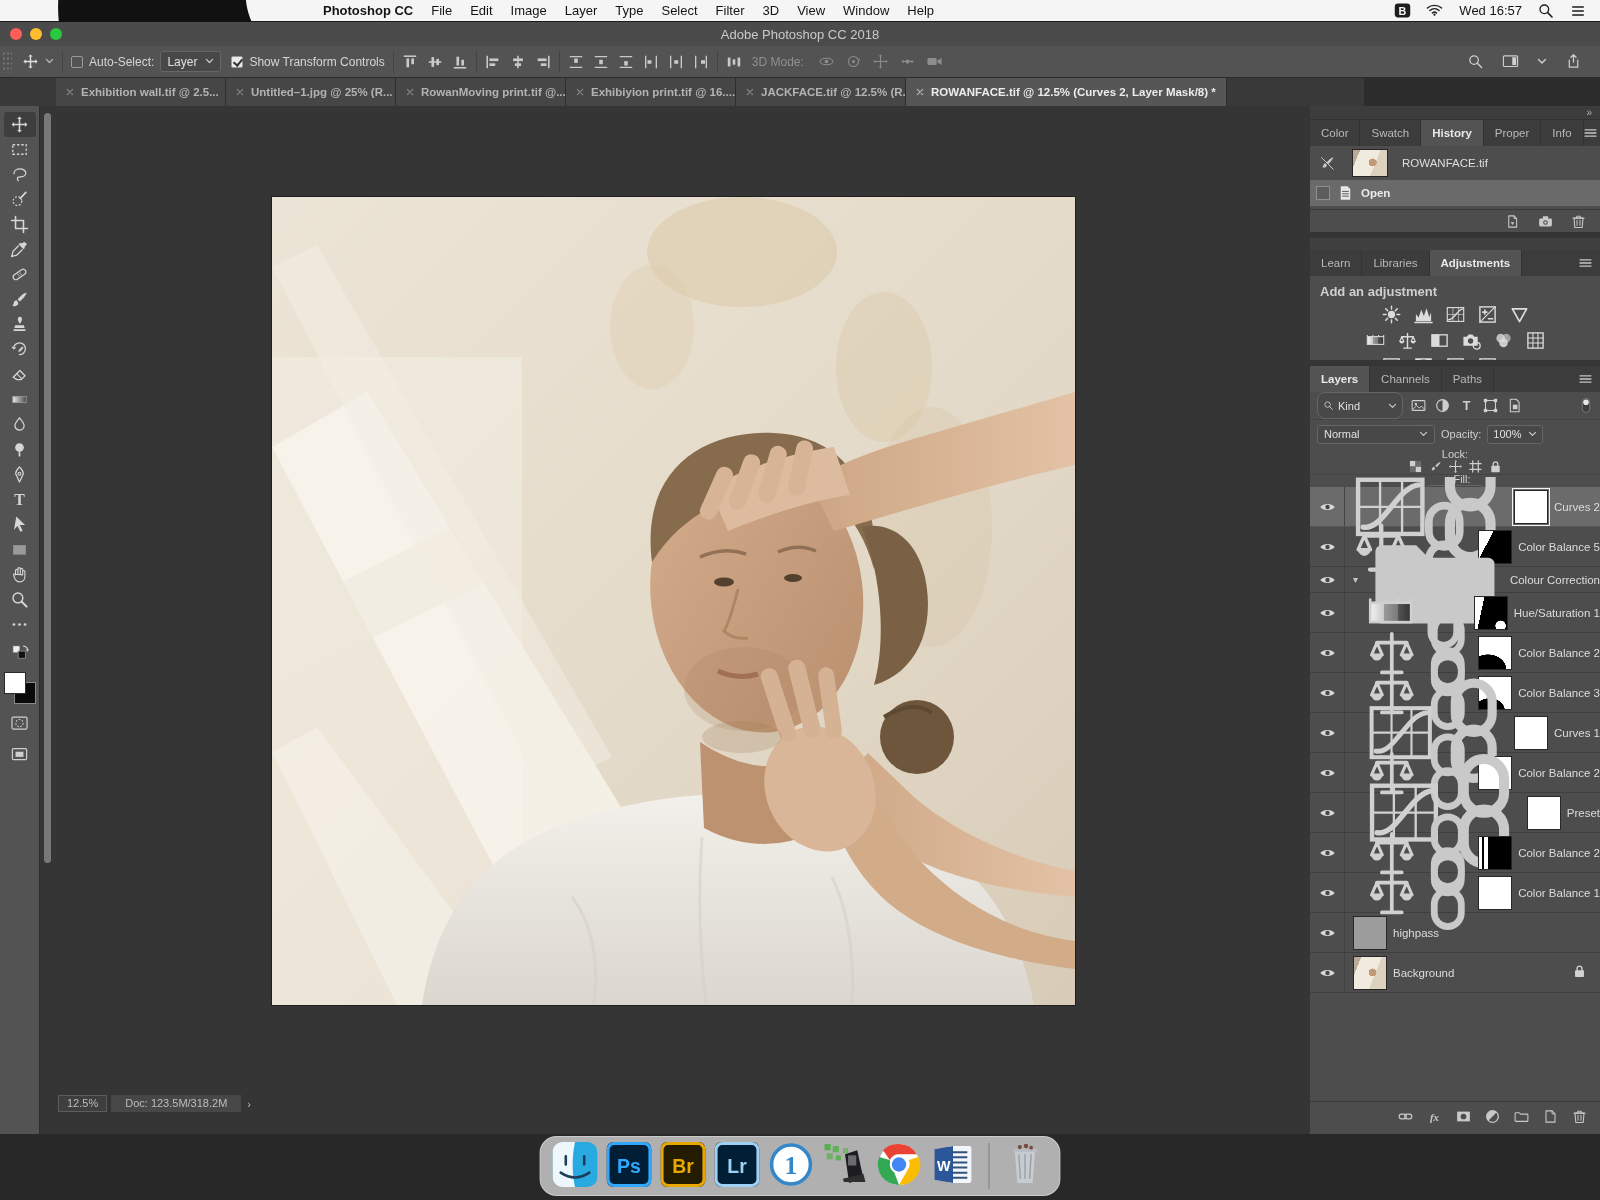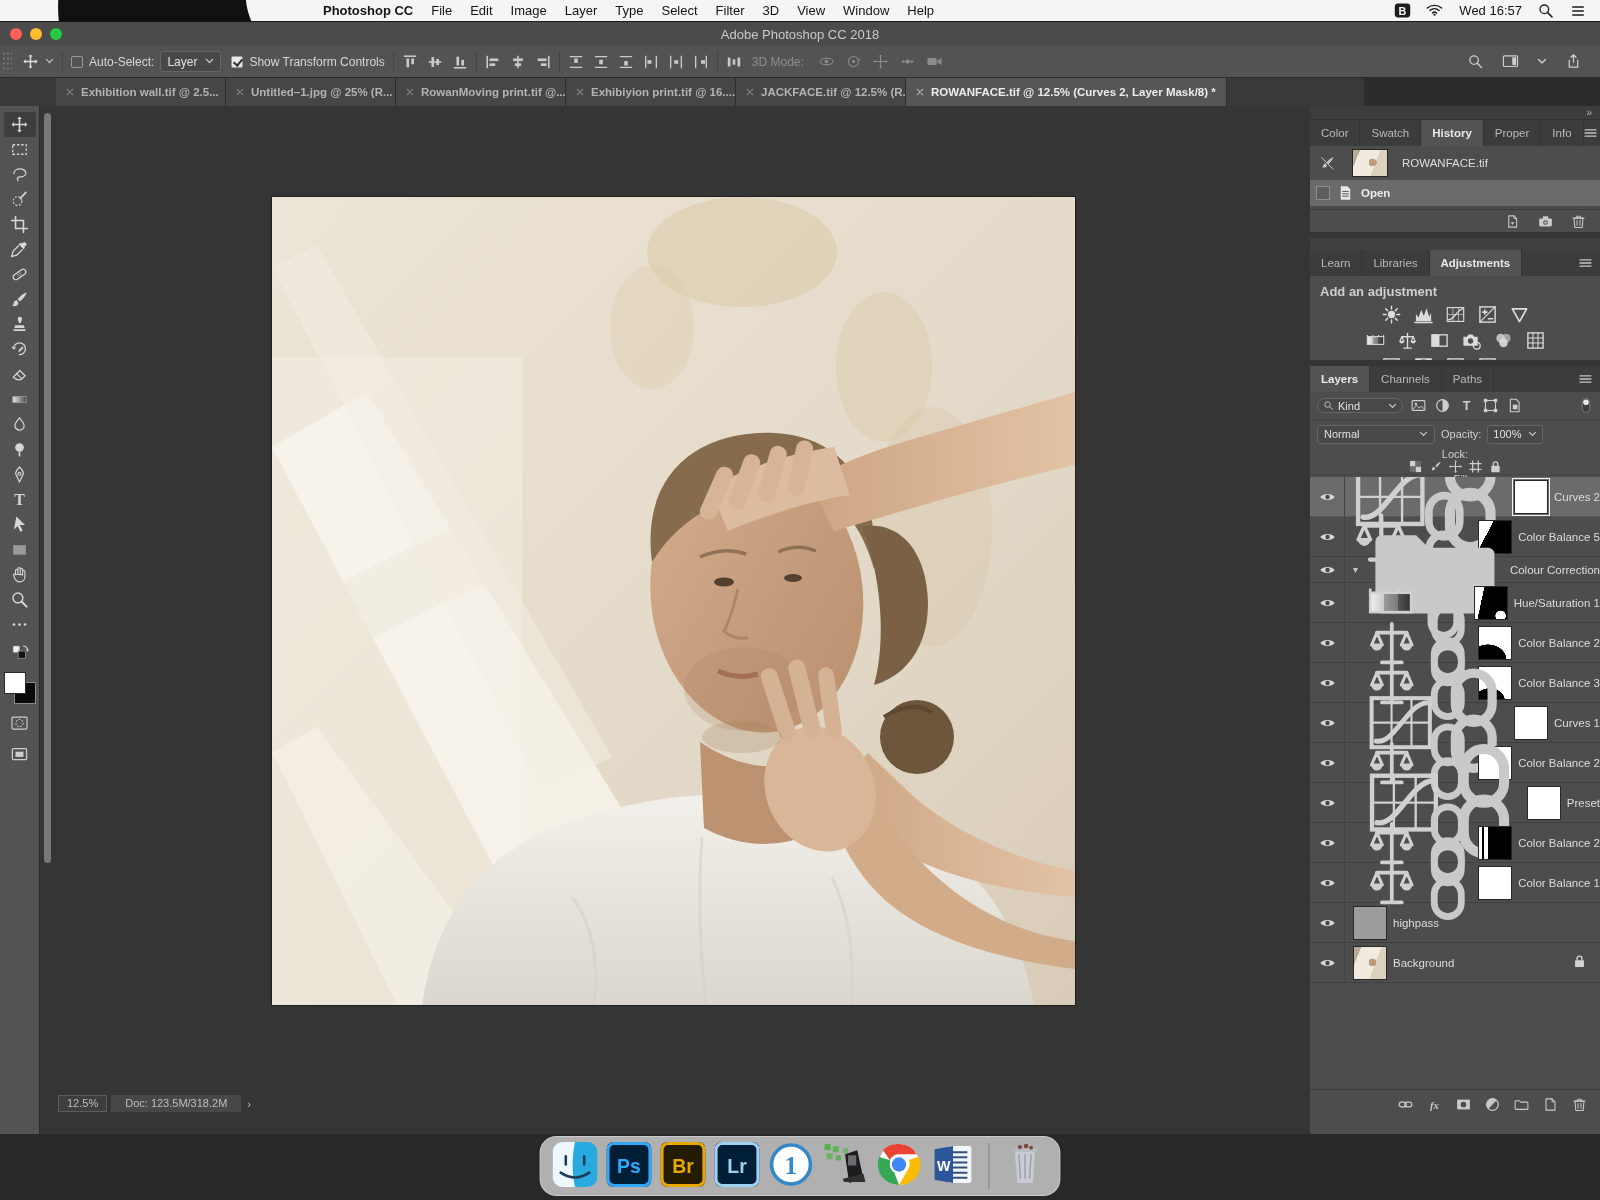--- a/index.html
+++ b/index.html
@@ -103,21 +103,21 @@
             display:flex;align-items:center;justify-content:flex-end;gap:18px;padding-right:14px;}
   .h-footer .icon svg,.l-footer .icon svg{width:15px;height:15px;}
 
   
   .adj-heading{font-size:13px;font-weight:bold;color:#cfcfcf;padding:8px 10px 2px;}
   .adj-row{display:flex;justify-content:center;align-items:center;gap:13px;height:26px;}
   .adj-row .icon svg{width:19px;height:19px;}
 
   
   .filter-row{height:27px;display:flex;align-items:center;gap:8px;padding:0 7px;border-bottom:1px solid #444;}
-  .kind-dd{width:86px;height:15px;background:#484848;border:1px solid #666;border-radius:8px;
+  .kind-dd{width:86px;height:27px;background:#484848;border:1px solid #666;border-radius:8px;
            display:flex;align-items:center;gap:4px;padding:0 5px;font-size:11px;color:#e0e0e0;box-sizing:border-box;}
   .kind-dd .spread{margin-left:auto;}
   .filter-icons{display:flex;gap:9px;align-items:center;}
   .filter-icons .icon svg{width:15px;height:15px;}
   .filter-pin{margin-left:auto;}
   .blend-row{height:28px;display:flex;align-items:center;gap:6px;padding:0 7px;font-size:11px;color:#cfcfcf;}
   .blend-dd{width:118px;height:19px;background:#484848;border:1px solid #666;border-radius:3px;
             display:flex;align-items:center;padding:0 6px;color:#e0e0e0;box-sizing:border-box;}
   .blend-dd .spread{margin-left:auto;}
   .val-box{height:19px;background:#484848;border:1px solid #666;border-radius:3px;display:flex;
@@ -128,21 +128,21 @@
   .lock-icons .icon svg{width:13px;height:13px;}
   .fill-label{margin-left:14px;}
 
   
   .layer-list{position:absolute;top:111px;bottom:28px;left:0;right:0;overflow:hidden;}
   .lrow{display:flex;align-items:center;height:40px;border-bottom:1px solid rgba(0,0,0,.18);box-sizing:border-box;}
   .lrow.group{height:26px;}
   .eye-col{width:34px;align-self:stretch;display:flex;align-items:center;justify-content:center;
            border-right:1px solid #434343;flex:0 0 auto;}
   .eye-col .icon svg{width:17px;height:12px;}
-  .lrow.selected{background:#6b6b6b;}
+  .lrow.selected{background:#6b6b6b;margin-top:10px;}
   .lrow .body{display:flex;align-items:center;flex:1;align-self:stretch;padding-left:8px;gap:6px;}
   .lrow.indent .body{padding-left:22px;}
   .mask{width:34px;height:34px;border:1px solid #282828;box-sizing:border-box;flex:0 0 auto;}
   .mask.selmask{outline:1.5px solid #f2f2f2;outline-offset:1.5px;}
   .lname{font-size:11.5px;color:#dcdcdc;white-space:nowrap;}
   .grp-chev{color:#c5c5c5;font-size:10px;margin-right:2px;}
   .lock-right{margin-left:auto;margin-right:14px;}
   .lock-right .icon svg{width:13px;height:14px;}
   .thumb{width:34px;height:34px;border:1px solid #282828;box-sizing:border-box;flex:0 0 auto;}
   .mk-white{background:#fff;}
@@ -150,21 +150,21 @@
   .mk-bw-diag{background:linear-gradient(118deg,#fff 30%,#000 30%);}
   .mk-bw-left{background-image:radial-gradient(circle at 80% 90%,#fff 0 13%,transparent 14%),
               linear-gradient(102deg,#fff 24%,#000 24%);}
   .mk-white-blob{background-image:radial-gradient(ellipse 58% 48% at 28% 102%,#000 98%,transparent 100%),
                  linear-gradient(#fff,#fff);}
   .mk-white-blob2{background-image:radial-gradient(ellipse 48% 38% at 33% 104%,#000 98%,transparent 100%),
                   linear-gradient(#fff,#fff);}
   .mk-black-strip{background:linear-gradient(90deg,#fff 0 9%,#000 9% 15%,#fff 15% 27%,#000 27%);}
   .mk-photo{background:radial-gradient(circle at 58% 48%, #c09a78 0 15%, transparent 16%),
             linear-gradient(112deg,#b9ab97 16%,#f0eadf 16% 62%,#ddd2c0 62%);}
-  .l-footer{position:absolute;bottom:16px;left:0;right:0;height:28px;border-top:1px solid #3a3a3a;
+  .l-footer{position:absolute;bottom:4px;left:0;right:0;height:28px;border-top:1px solid #3a3a3a;
             display:flex;align-items:center;justify-content:flex-end;gap:14px;padding-right:13px;}
 
   
   .desktop{position:absolute;top:1134px;left:0;width:1600px;height:66px;background:#282828;}
   .dock{position:absolute;left:50%;transform:translateX(-50%);bottom:4px;height:58px;
         background:rgba(200,200,200,.85);border:1px solid rgba(255,255,255,.35);border-radius:17px;
         display:flex;align-items:center;gap:9px;padding:0 12px;}
   .dock-app .icon svg{width:45px;height:45px;}
   .dock-sep{width:1px;height:46px;background:rgba(90,90,90,.55);margin:0 4px;}
 </style>

